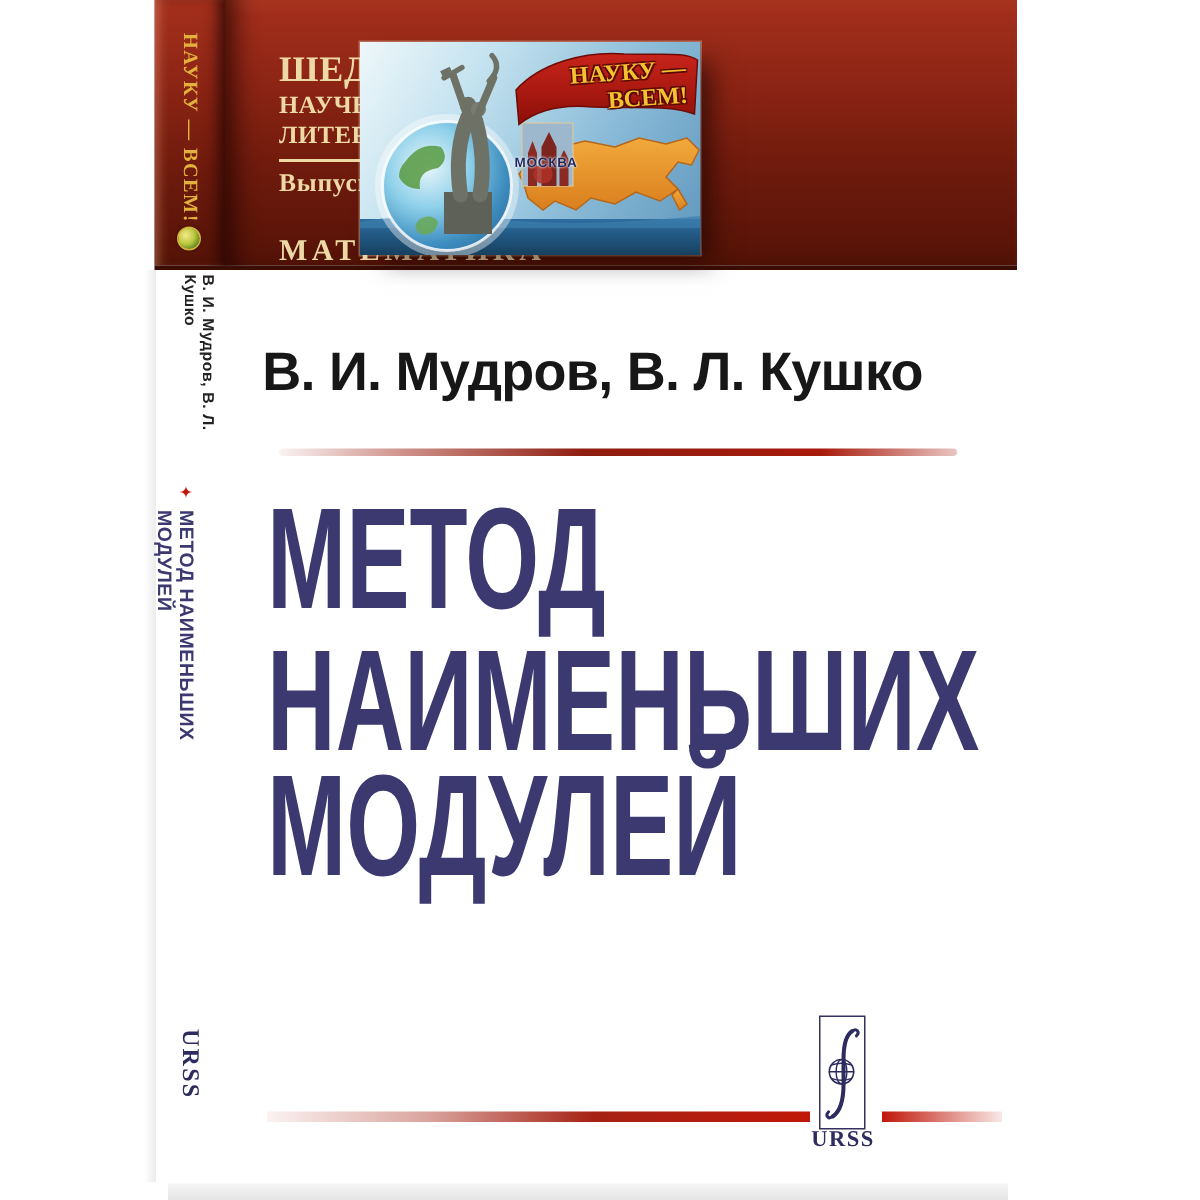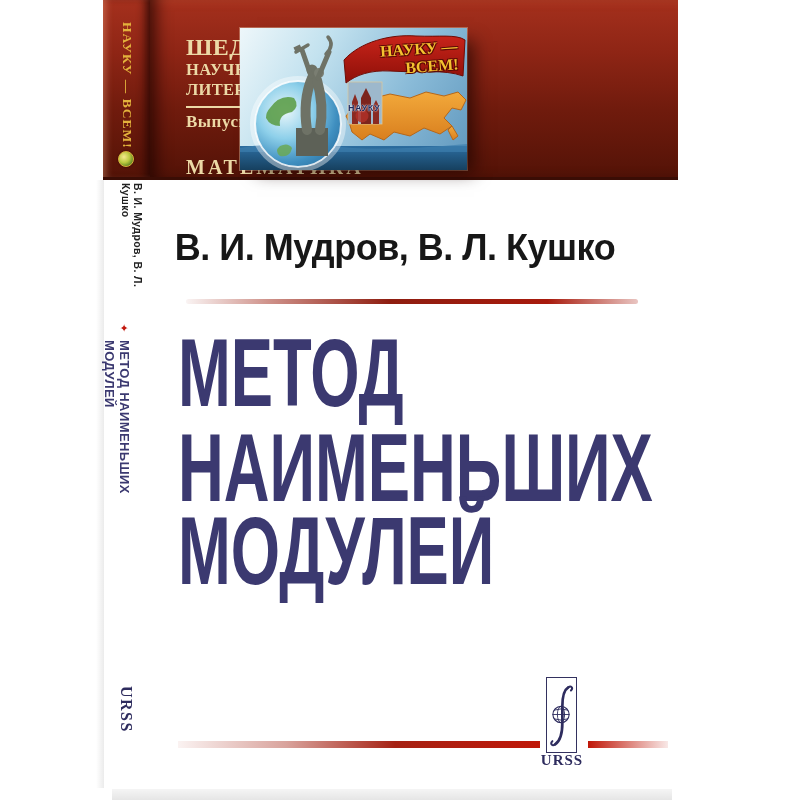--- a/index.html
+++ b/index.html
@@ -164,21 +164,21 @@
         <polygon points="133,96 133,78 136,72 139,78 139,96" fill="#8a2a22"></polygon>
         <circle cx="122" cy="88" r="6.5" fill="#b03028" opacity=".85"></circle>
       </g>
 
       <path d="M104,32 C120,14 150,6 176,8 C200,9 216,6 225,12 L223,48 C204,41 180,45 150,43 C130,42 116,47 106,55 Z" fill="url(#flagG)" stroke="#6d0c06" stroke-width="1"></path>
     </svg>
     <div class="abs flag-text">
       <div>НАУКУ —</div>
       <div>ВСЕМ!</div>
     </div>
-    <div class="abs map-label">НАУКУ</div>
+    <div class="abs map-label">МОСКВА</div>
   </div>
 
   <div class="abs authors">В. И. Мудров, В. Л. Кушко</div>
   <div class="abs divider"></div>
 
   <div class="abs title-line t1">МЕТОД</div>
   <div class="abs title-line t2">НАИМЕНЬШИХ</div>
   <div class="abs title-line t3">МОДУЛЕЙ</div>
 
   <div class="abs bline-left bline" style="left:178px;top:741px;width:362px;height:7px;background:linear-gradient(to right,rgba(180,40,25,.06),rgba(170,50,35,.45) 30%,#a62214 60%,#c01708 100%);"></div>

